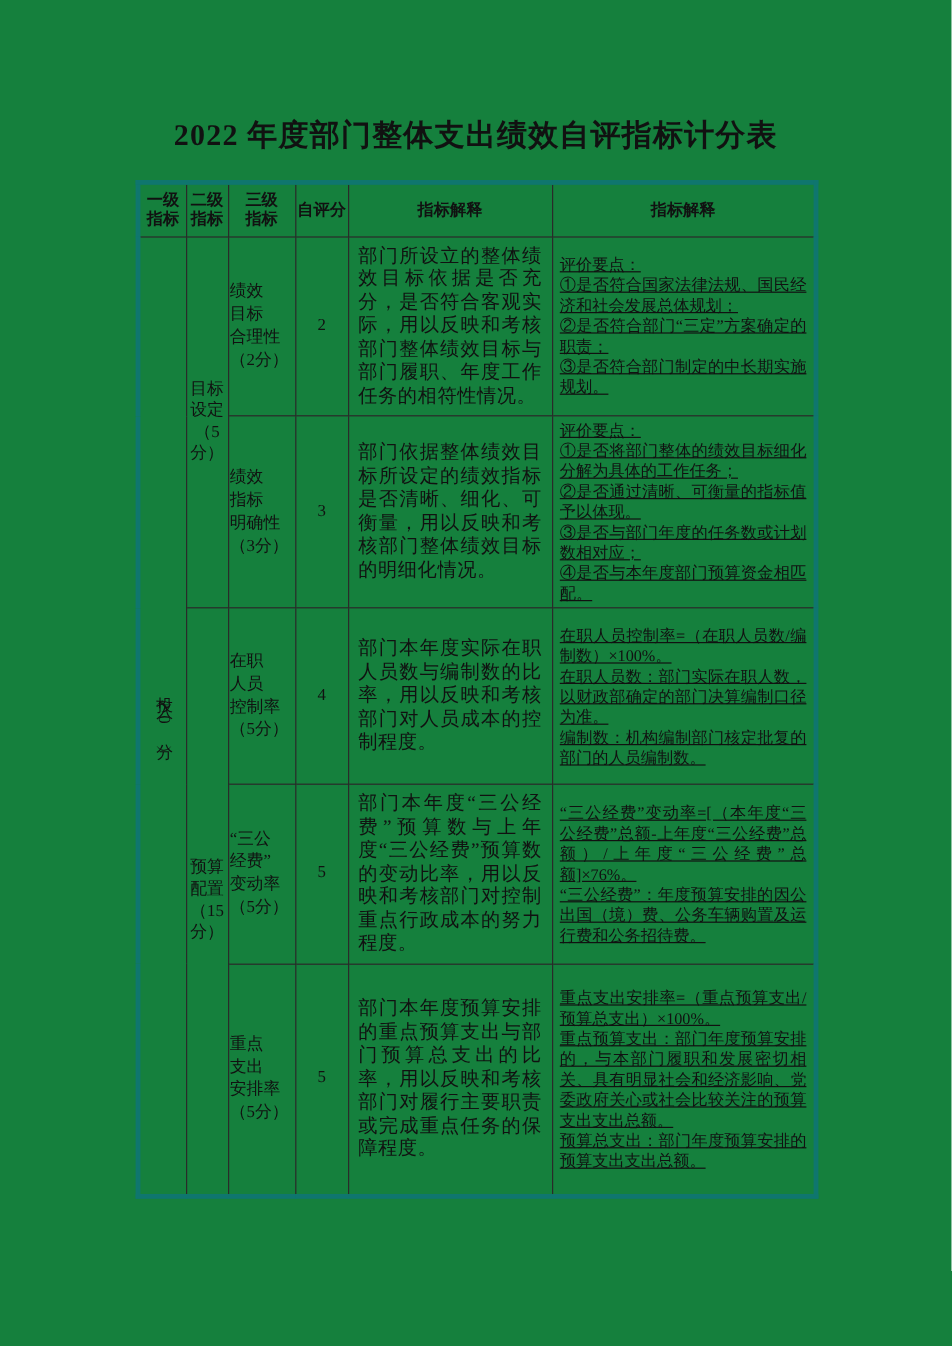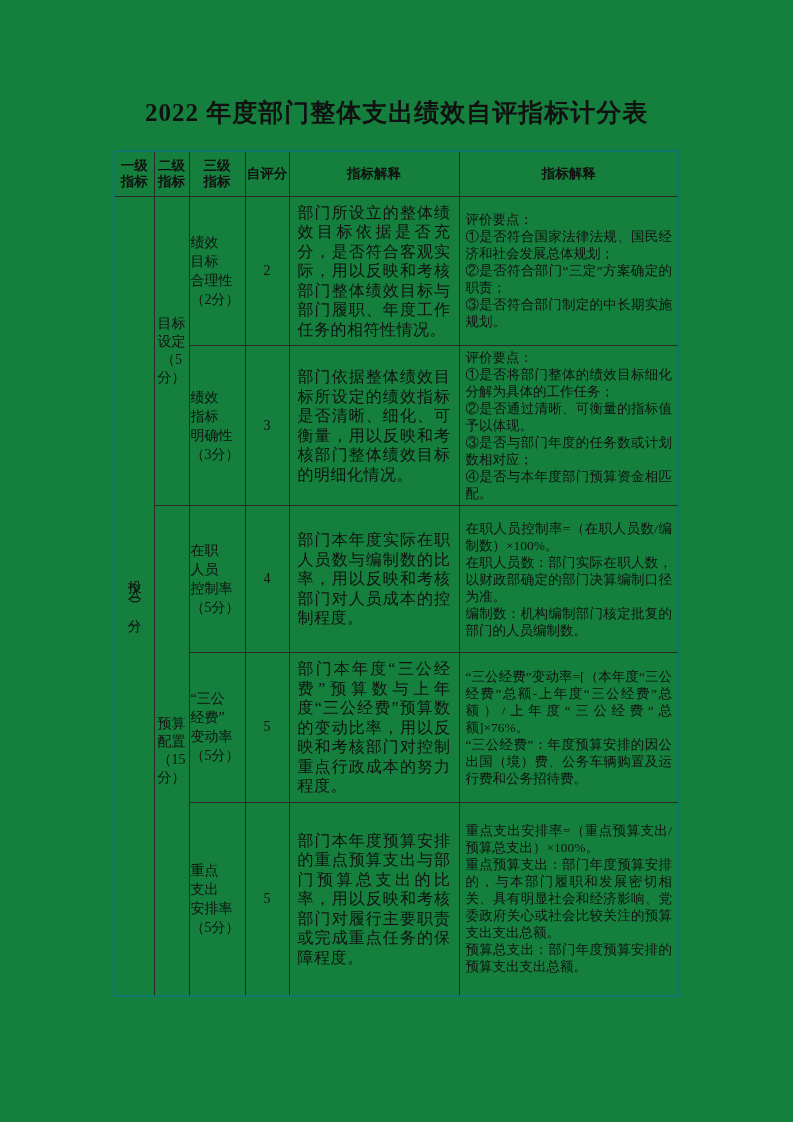--- a/index.html
+++ b/index.html
@@ -26,21 +26,21 @@
     letter-spacing: 1px;
     white-space: nowrap;
   }
   table.score-table {
     position: absolute;
     top: 150px;
     left: 113px;
     width: 565px;
     border-collapse: collapse;
     table-layout: fixed;
-    border: 2px solid #0f766e;
+    border: 4px solid #0f766e;
   }
   .score-table th, .score-table td {
     border: 1px solid #2a2a2a;
     vertical-align: middle;
     overflow: hidden;
   }
   .score-table th {
     font-weight: bold;
     font-size: 13.5px;
     line-height: 16px;
@@ -71,20 +71,21 @@
     letter-spacing: 0.5px;
     padding: 6px 8px;
     white-space: pre-line;
   }
   .desc-cell {
     font-size: 13.5px;
     line-height: 17px;
     text-align: justify;
     padding: 3px 6px;
     white-space: pre-line;
+    text-decoration: underline;
   }
   .vtext {
     display: inline-block;
     writing-mode: vertical-rl;
     font-size: 14px;
     letter-spacing: 5px;
   }
   tr.hdr  { height: 45px; }
   tr.r1 { height: 128px; }
   tr.r2 { height: 152px; }

